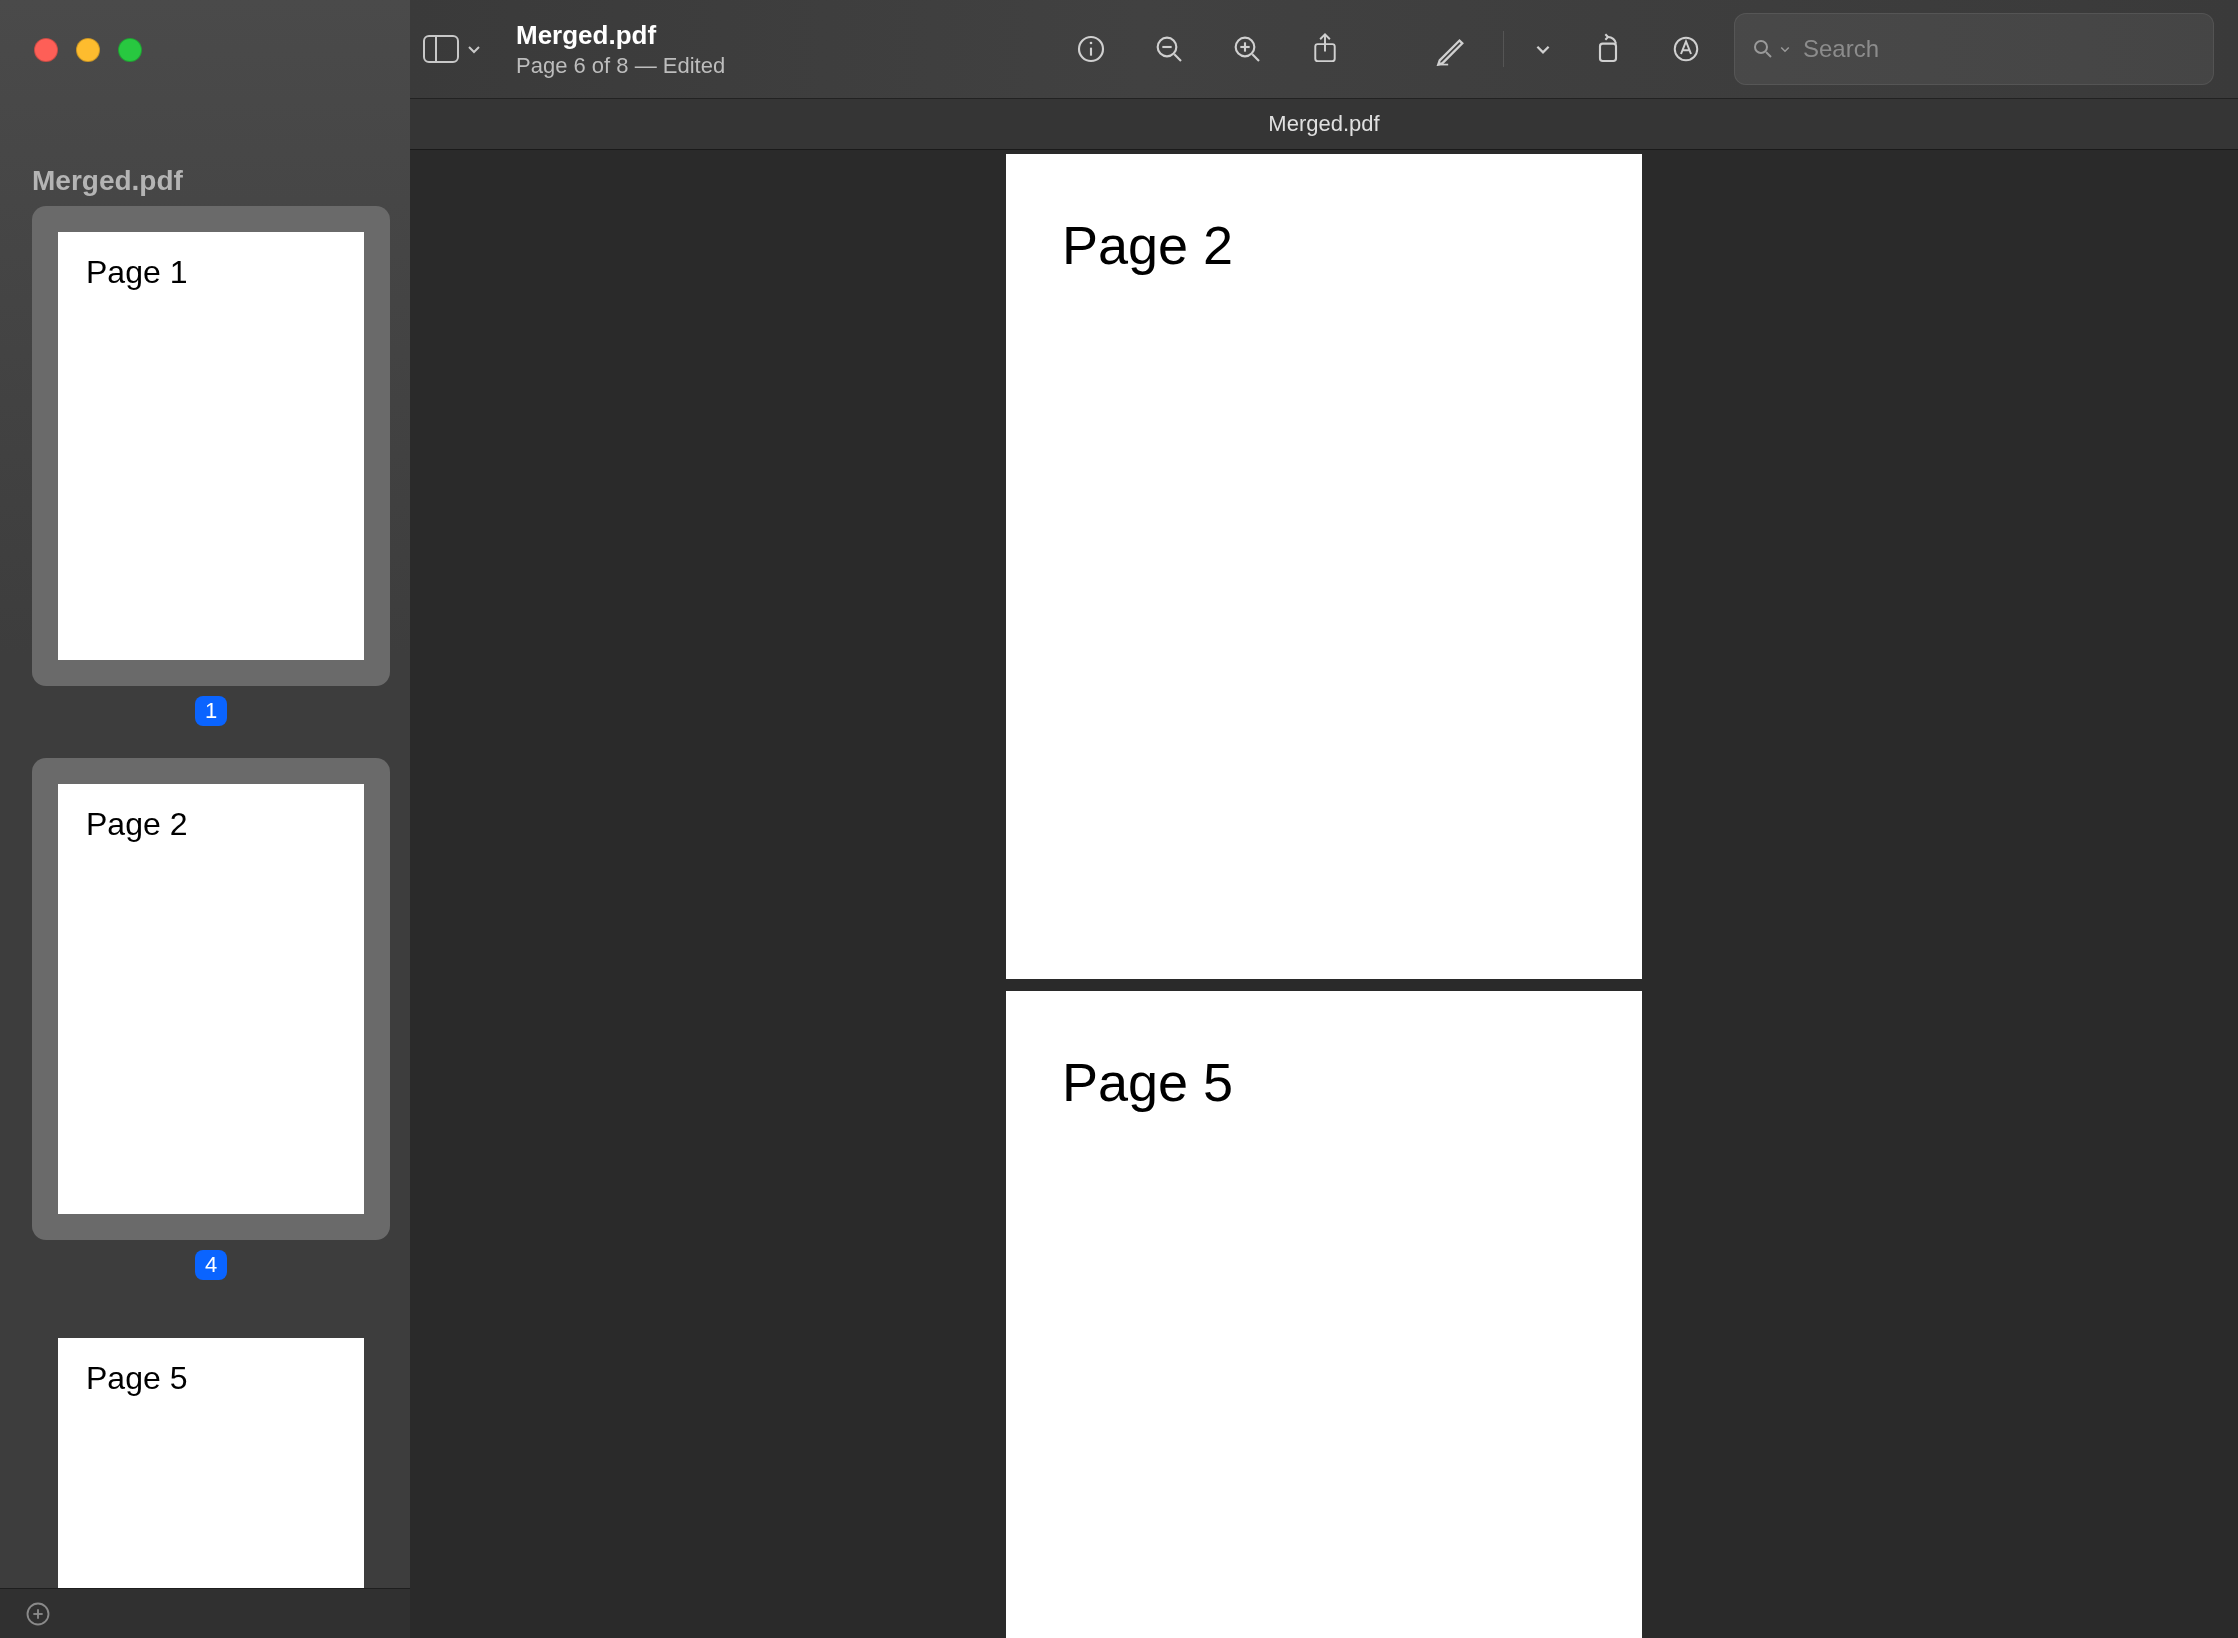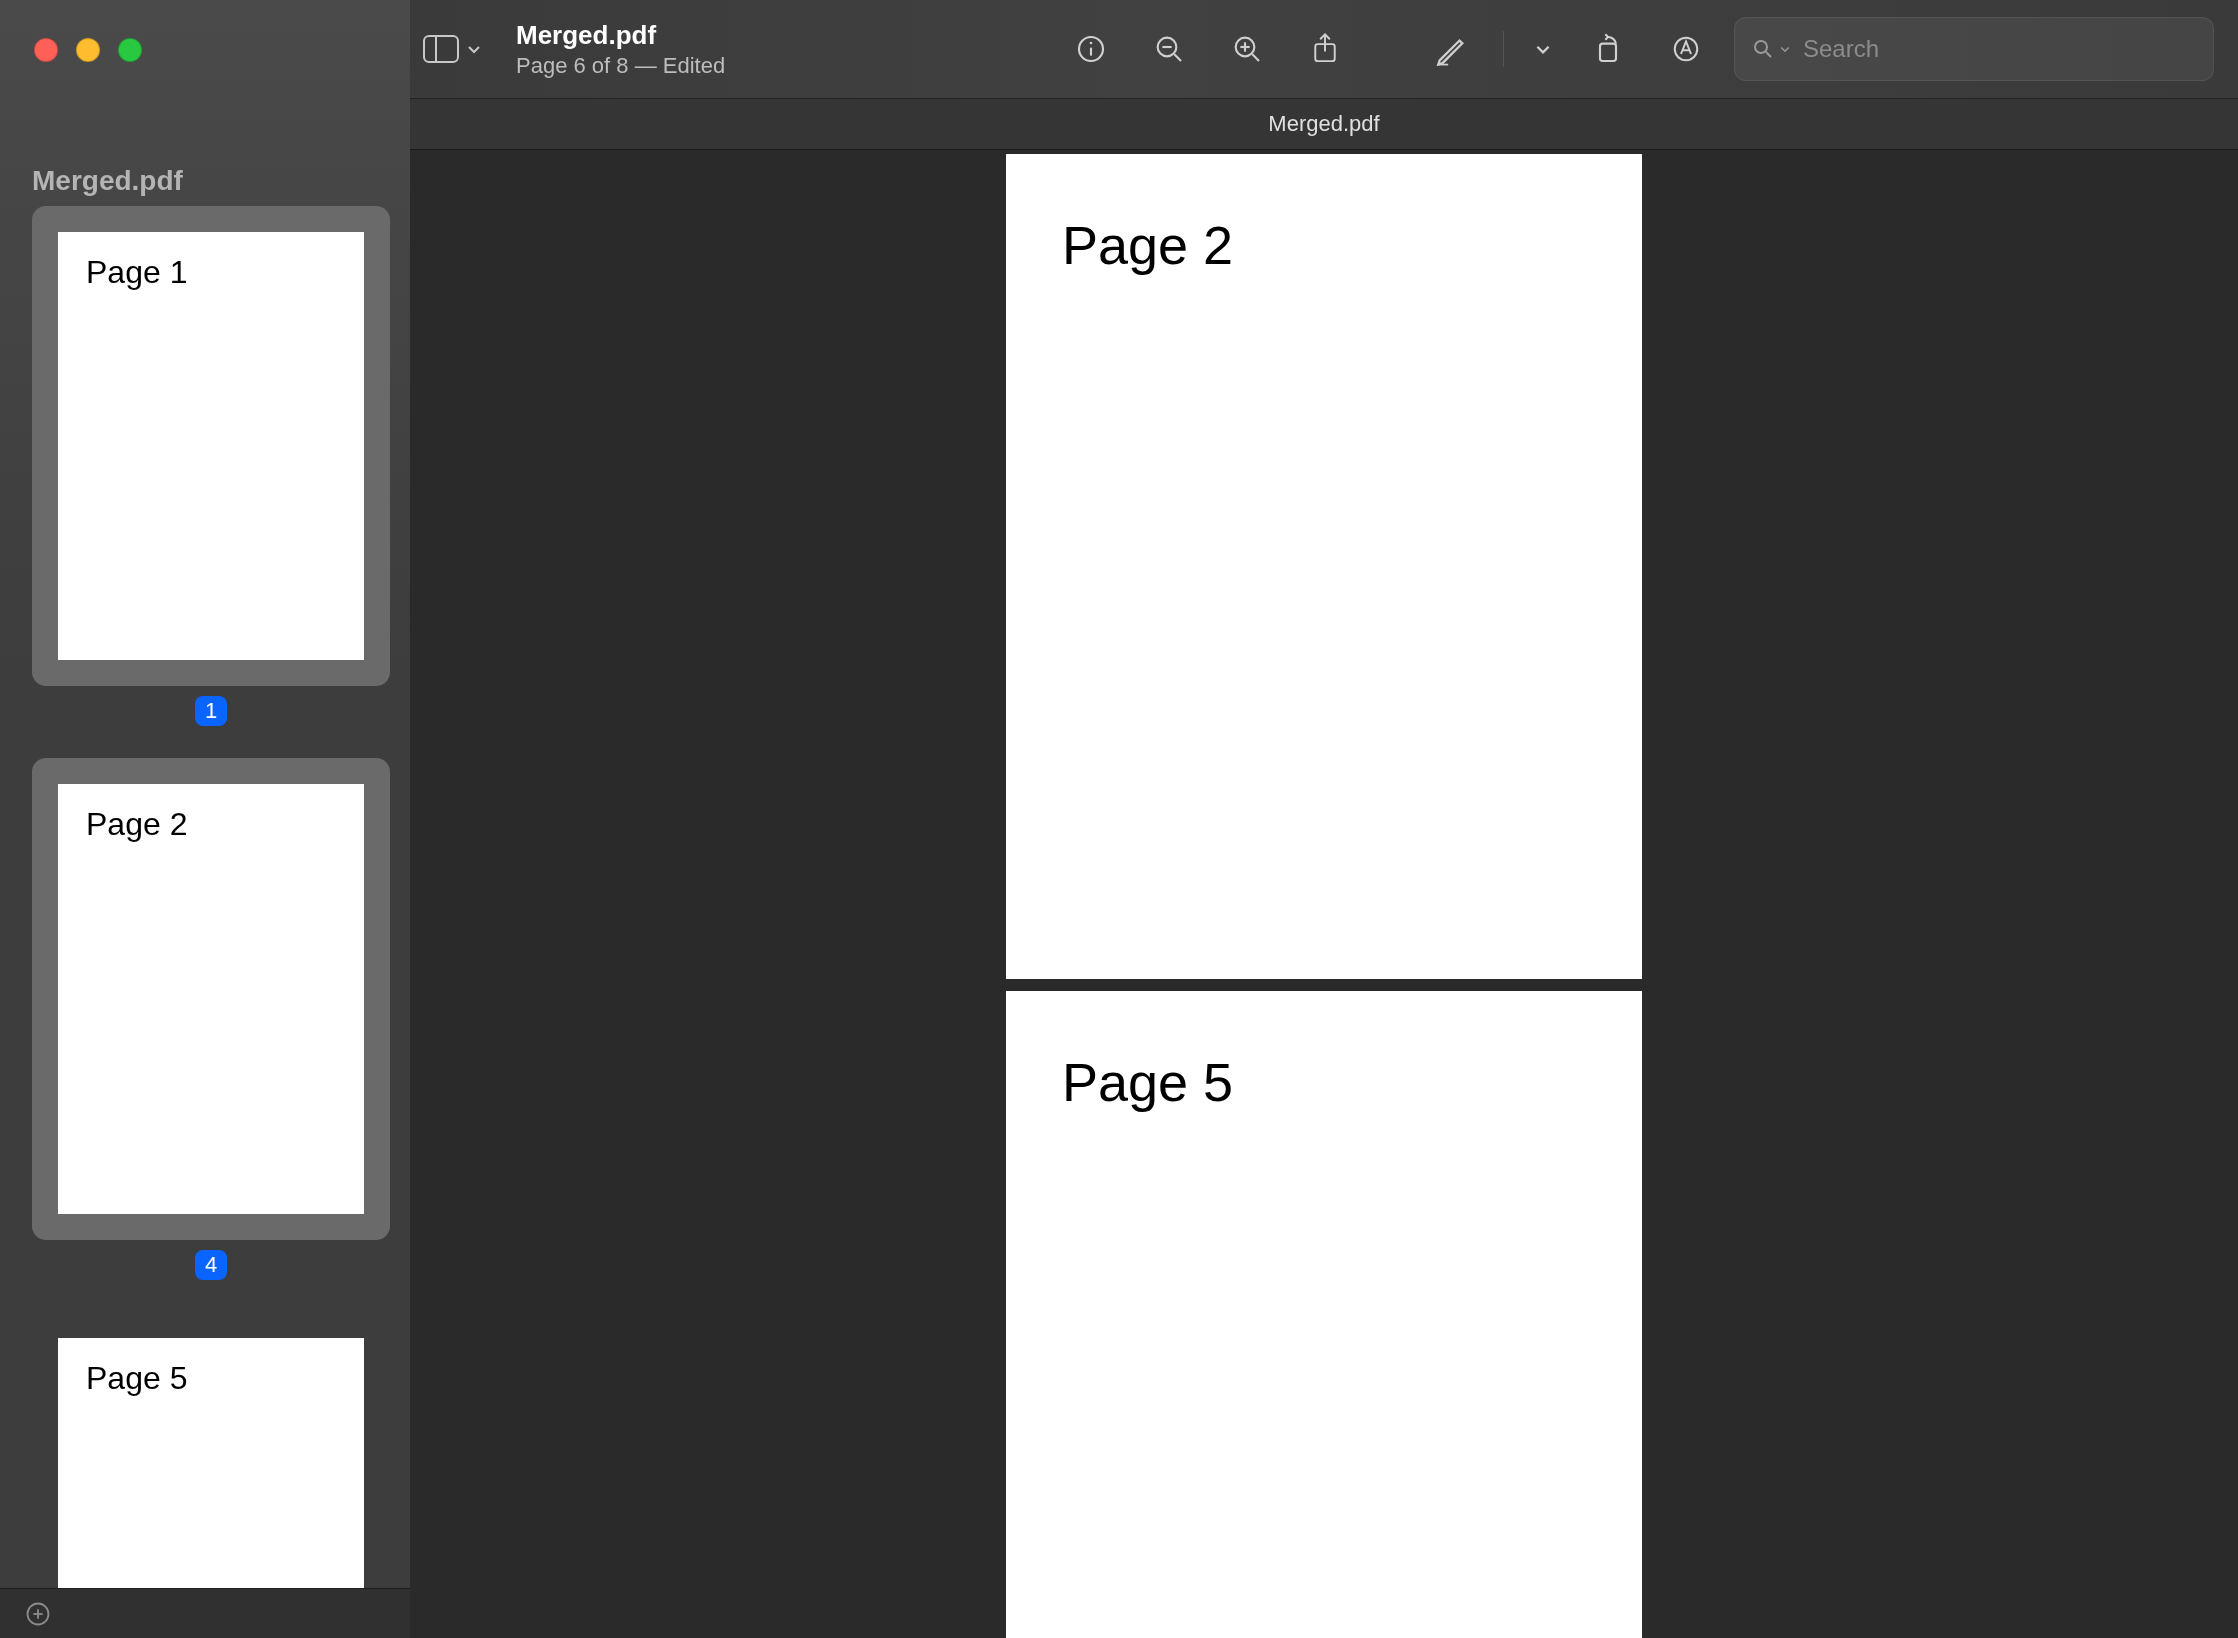--- a/index.html
+++ b/index.html
@@ -132,21 +132,21 @@
   }
   .tb-left { display:flex; align-items:center; gap: 20px; }
   .sidebar-toggle { display:flex; align-items:center; gap:6px; color:#c4c4c4;}
   .doc-titles { display:flex; flex-direction:column; margin-left: 14px; }
   .doc-title { color:#fff; font-size: 26px; font-weight:700; }
   .doc-sub { color:#bdbdbd; font-size: 22px; margin-top: 2px;}
   .tb-spacer { flex:1; }
   .tb-btn { width:60px; height:60px; display:flex; align-items:center; justify-content:center; color:#d0d0d0; border-radius:10px; }
   .tb-sep { width:1px; height:36px; background:#555; margin:0 4px;}
   .search-box {
-    width: 480px; height: 64px;
+    width: 480px; height: 72px;
     background: rgba(255,255,255,0.06);
     border:1px solid rgba(255,255,255,0.08);
     border-radius: 12px;
     display:flex; align-items:center;
     padding: 0 16px; gap: 12px;
     color:#9a9a9a;
   }
   .search-input {
     flex:1; background:transparent; border:none; outline:none;
     color:#ddd; font-size: 24px;

